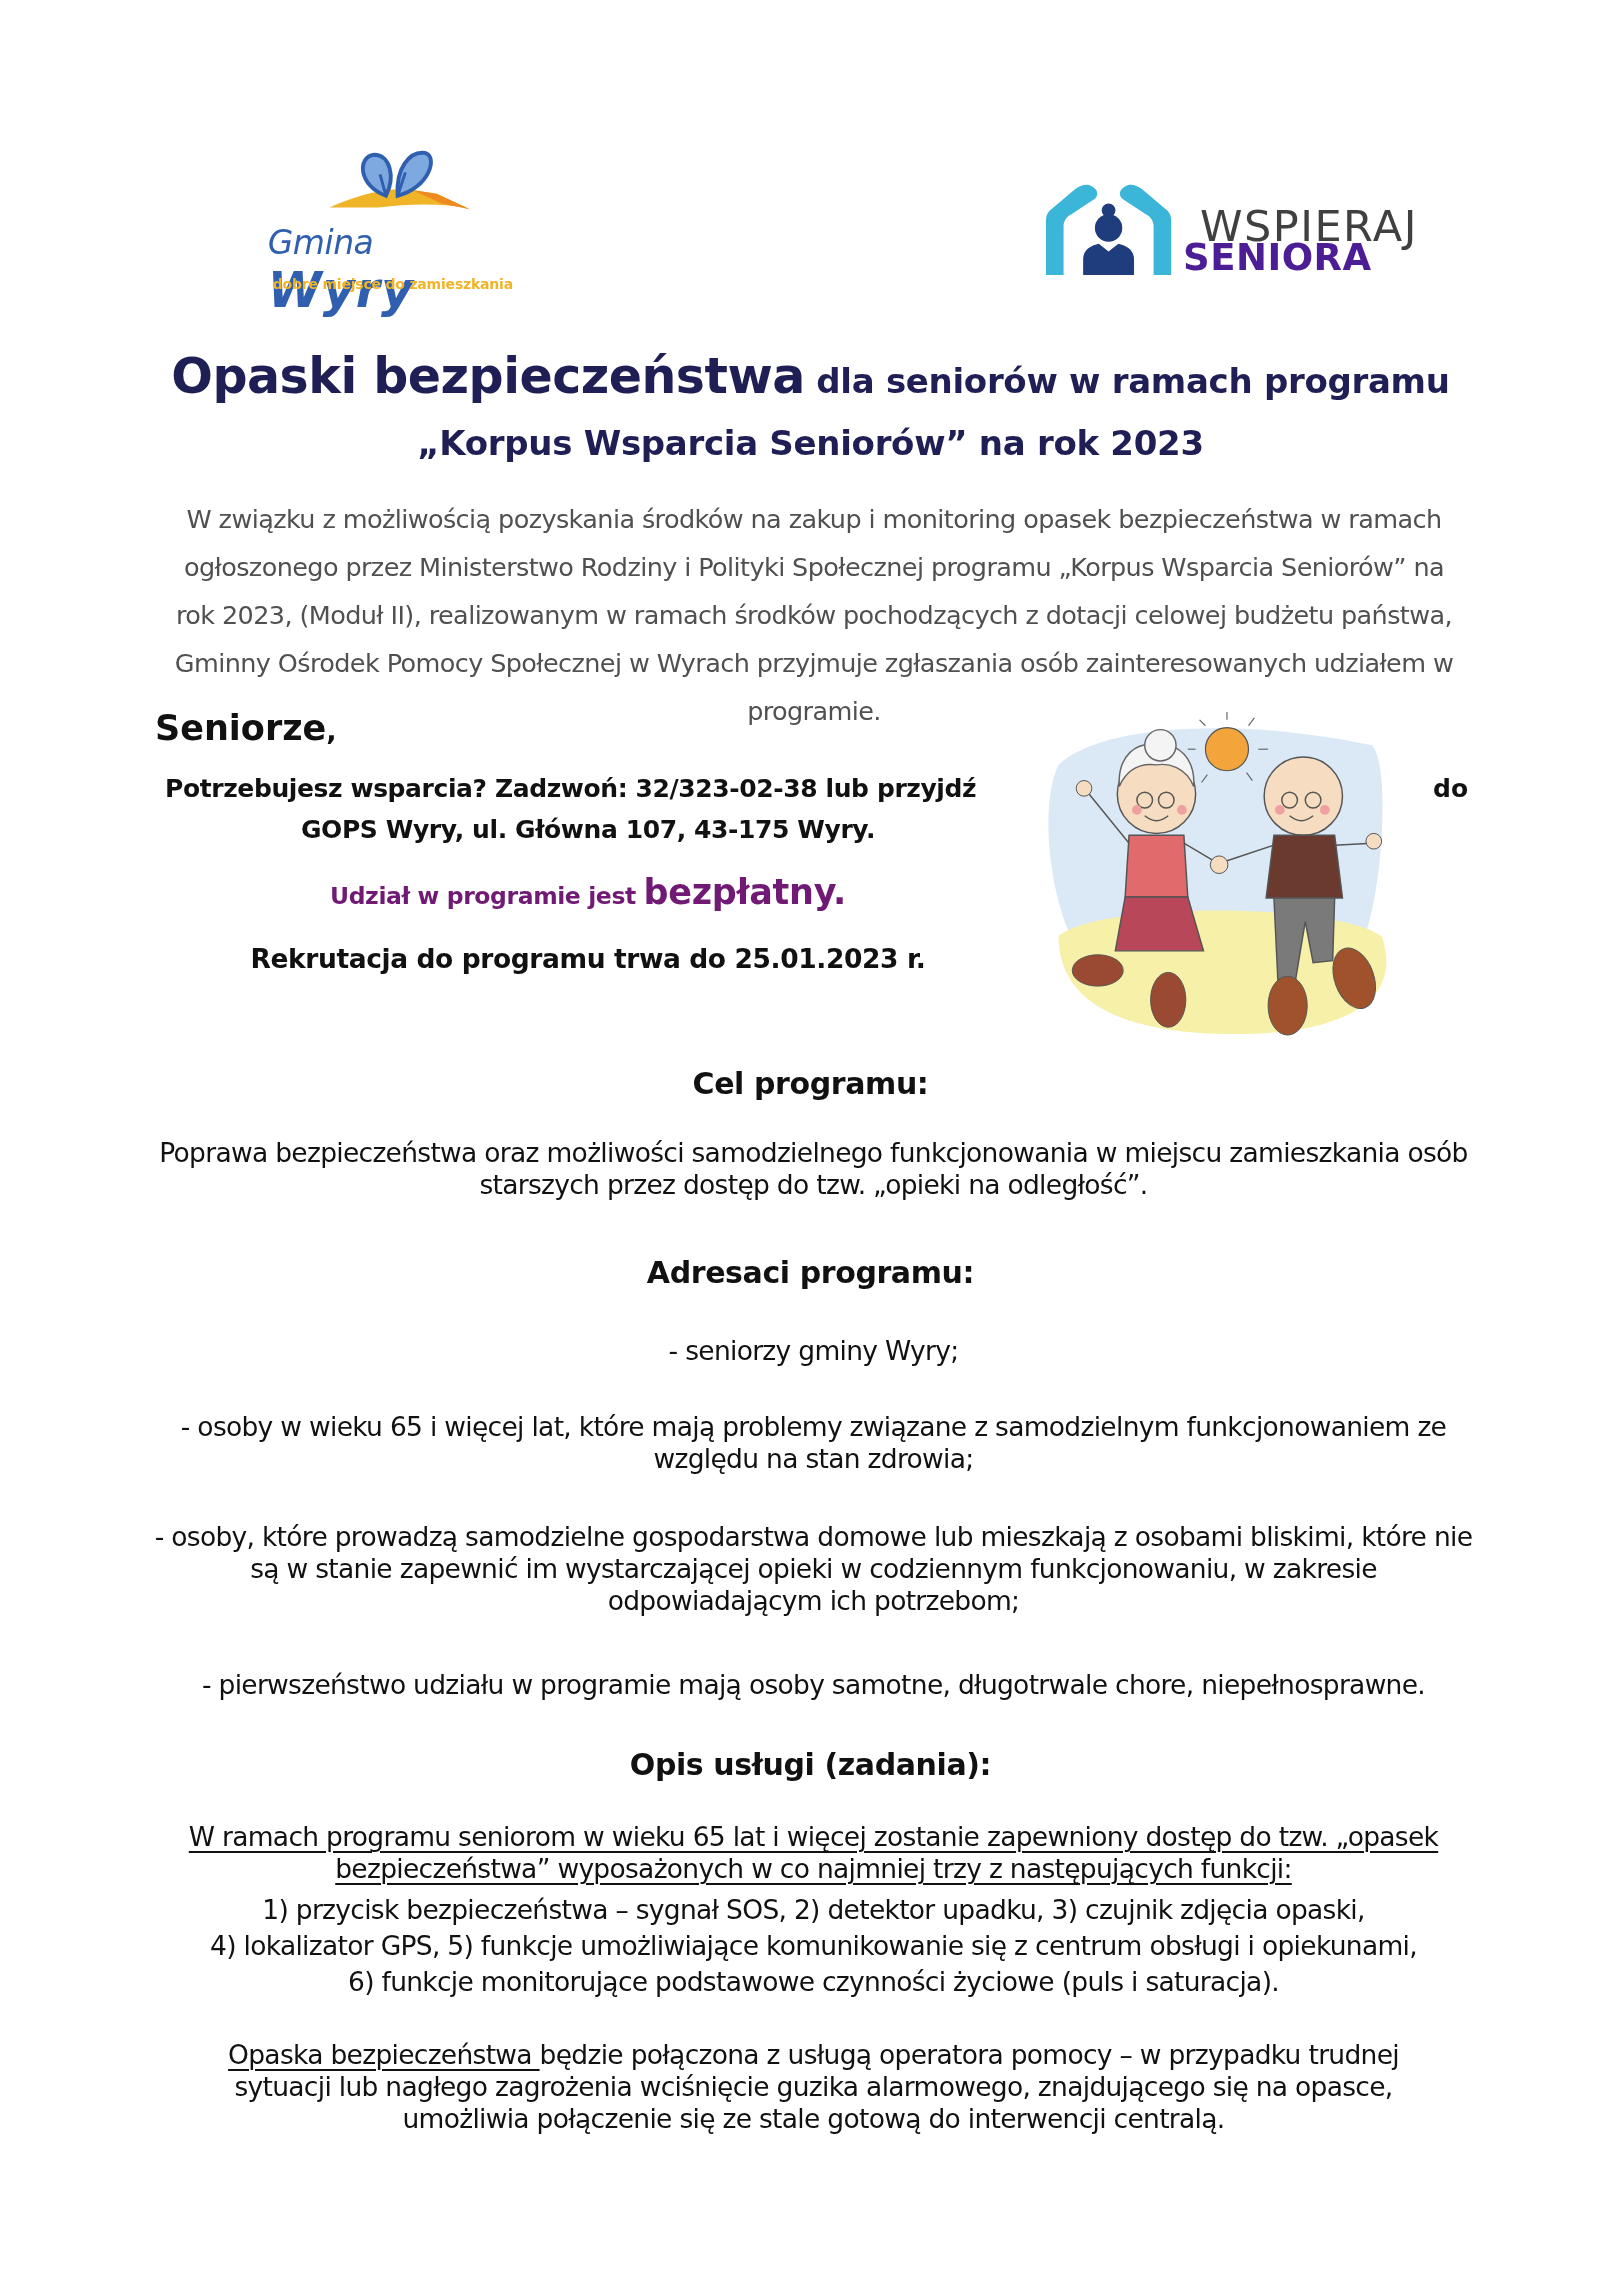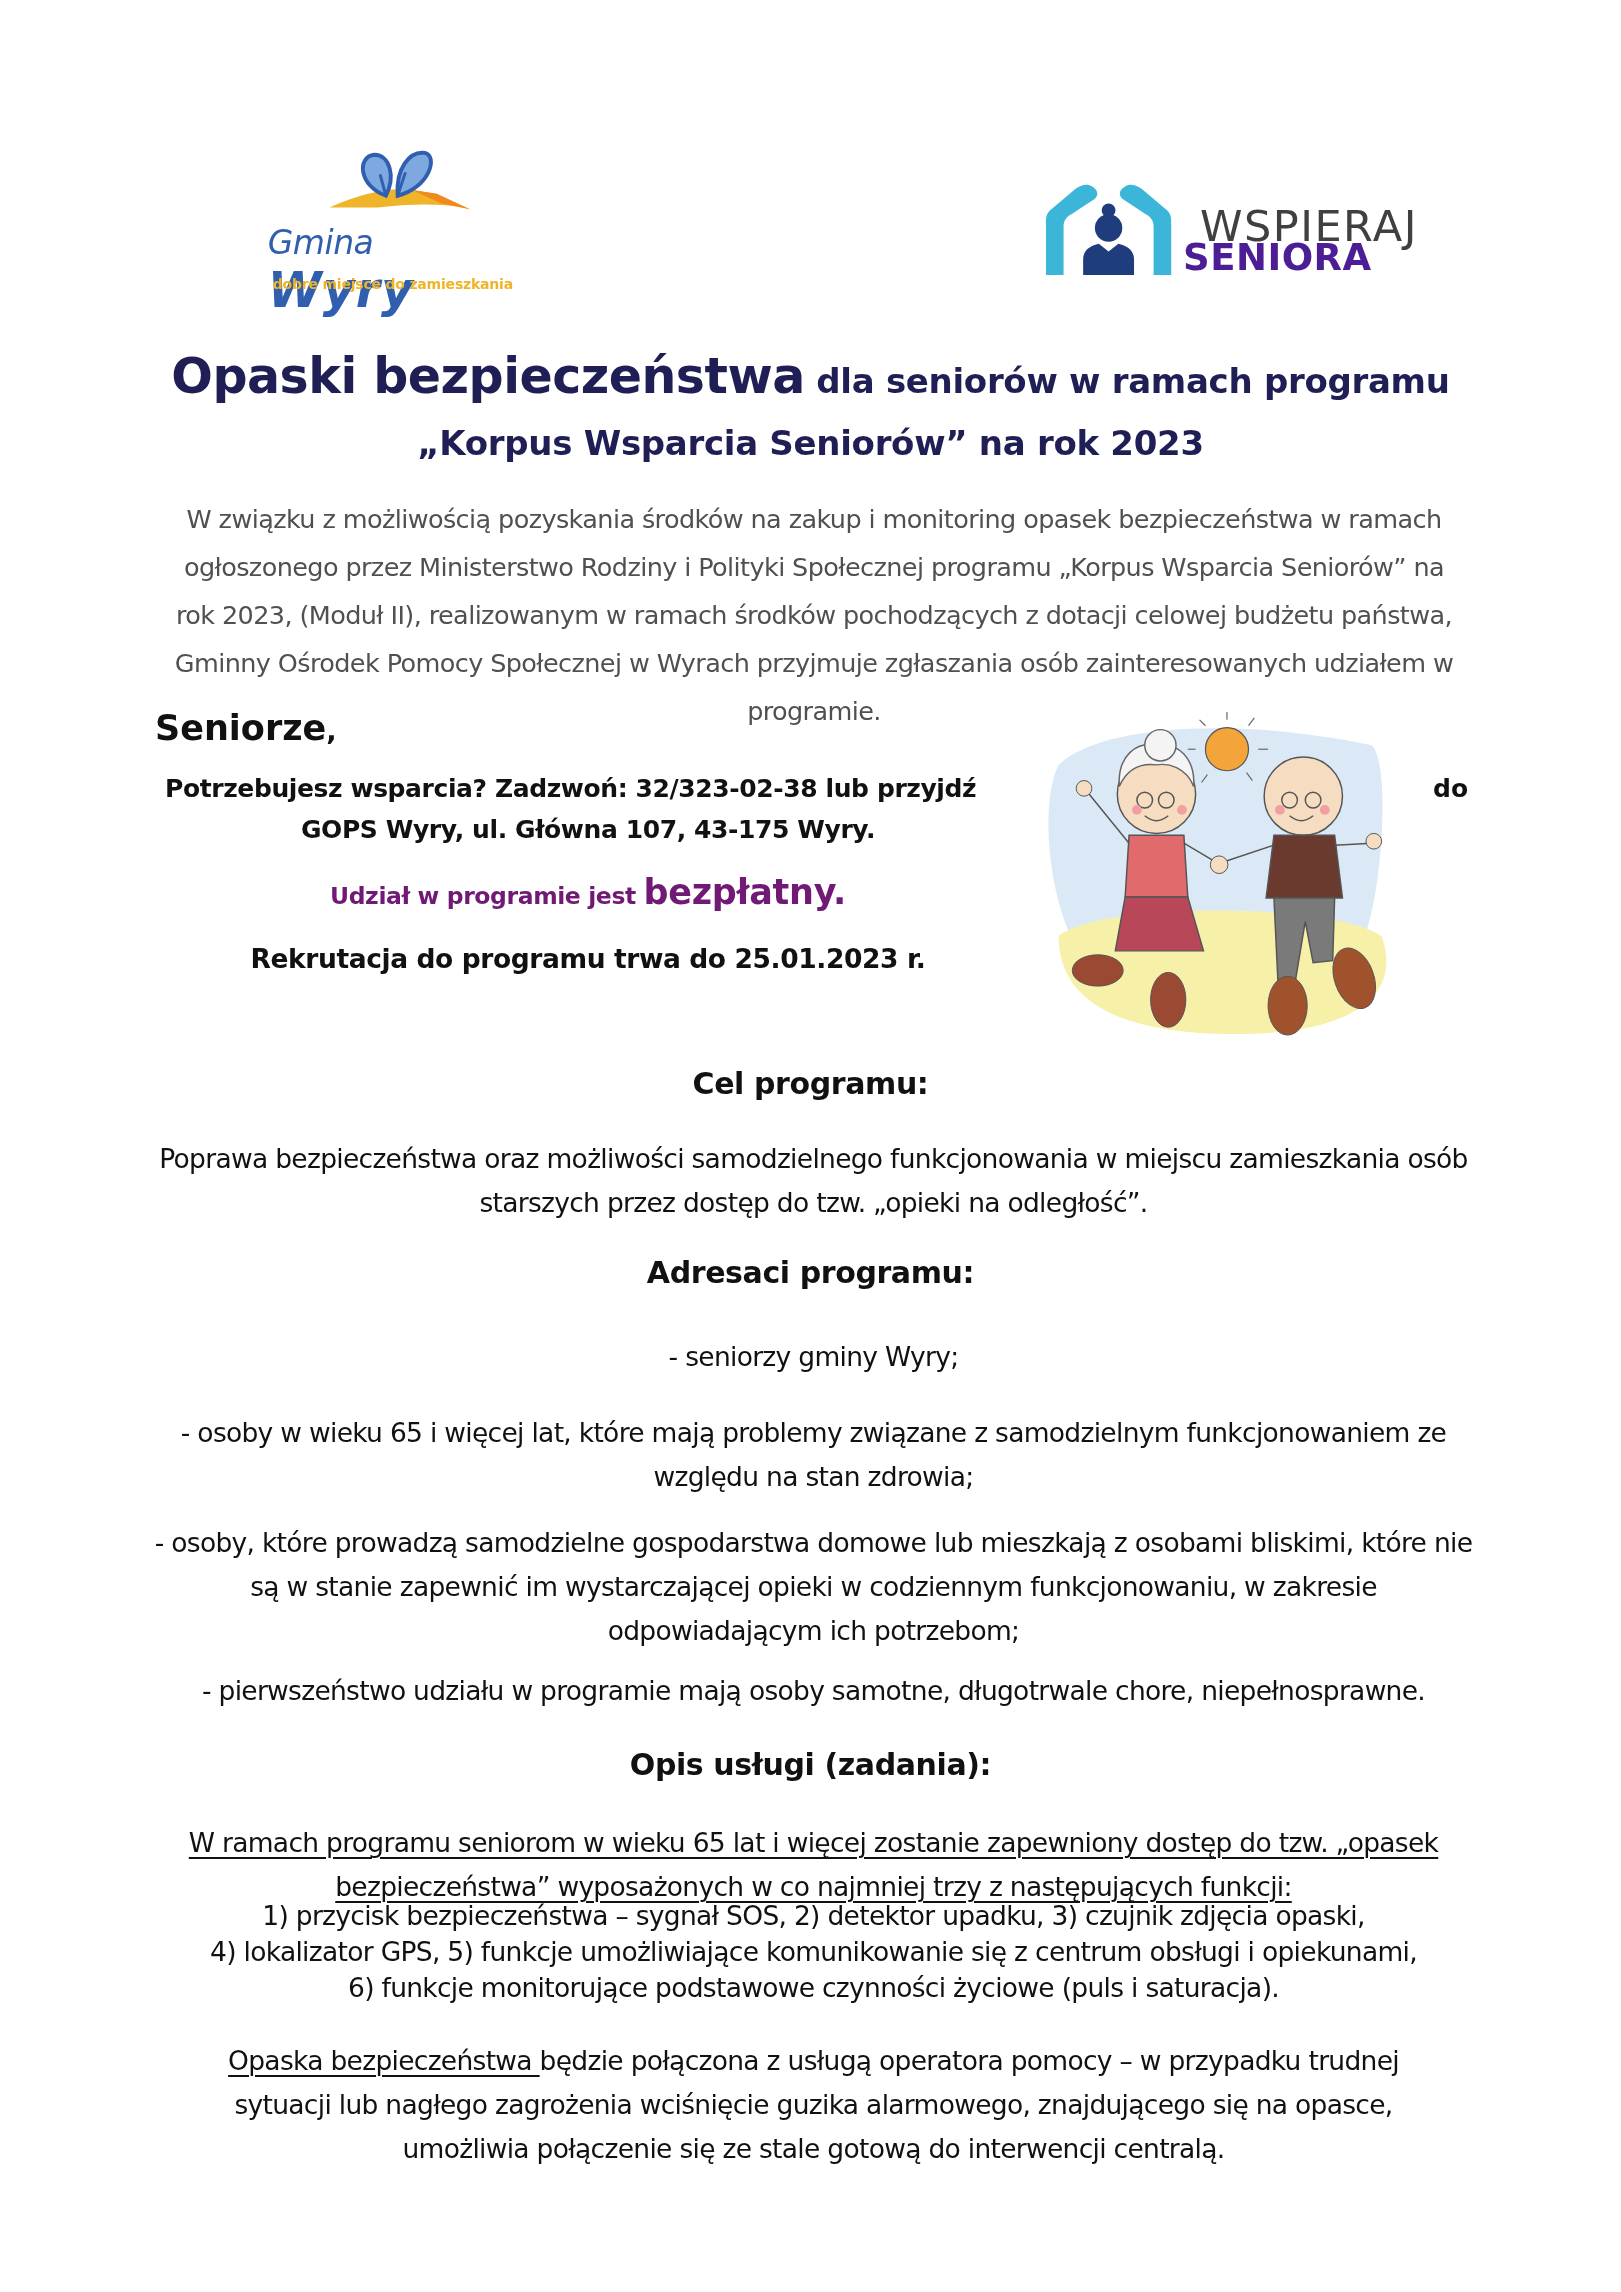--- a/index.html
+++ b/index.html
@@ -40,21 +40,21 @@
     .contact-do { left: 1433px; top: 774px; font-size: 25px; font-weight: bold; color: #111; }
     .contact-2 { left: 147px; top: 815px; width: 882px; text-align: center; font-size: 25px; font-weight: bold; color: #111; letter-spacing: -0.4px; }
     .free-line { left: 147px; top: 872px; width: 882px; text-align: center; font-weight: bold; color: #701a75; white-space: nowrap; }
     .free-line .lbl { font-size: 23.5px; letter-spacing: -0.4px; }
     .free-line .emph { font-size: 35px; letter-spacing: -0.3px; }
     .recruit { left: 147px; top: 943px; width: 882px; text-align: center; font-size: 26.5px; font-weight: bold; color: #111; letter-spacing: -0.4px; }
 
     .illustration { left: 1039px; top: 706px; width: 372px; height: 338px; }
 
     .section-h { left: 0; width: 1621px; text-align: center; font-size: 30px; font-weight: bold; color: #111; letter-spacing: -0.4px; }
-    .body-text { left: 147px; width: 1333px; text-align: center; font-size: 26.5px; line-height: 44px; color: #111; letter-spacing: -0.7px; }
+    .body-text { left: 147px; width: 1333px; text-align: center; font-size: 26.5px; line-height: 32px; color: #111; letter-spacing: -0.7px; }
     .underline { text-decoration: underline; text-underline-offset: 4.9px; text-decoration-thickness: 2px; }
   </style>
 </head>
 <body>
 
 <div class="abs logo-gmina">
   <svg width="167" height="78" viewBox="0 0 170 80">
     <path d="M10 62 Q60 40 95 44 L120 48 L150 62 Q110 56 60 62 Z" fill="#f0b429"></path>
     <path d="M95 44 L120 48 L155 64 L125 58 Z" fill="#ef8a1f"></path>
     <path d="M68 50 C40 40 38 10 56 8 C72 8 78 30 68 50 Z" fill="#7ea8e0" stroke="#2f5fae" stroke-width="4"></path>

